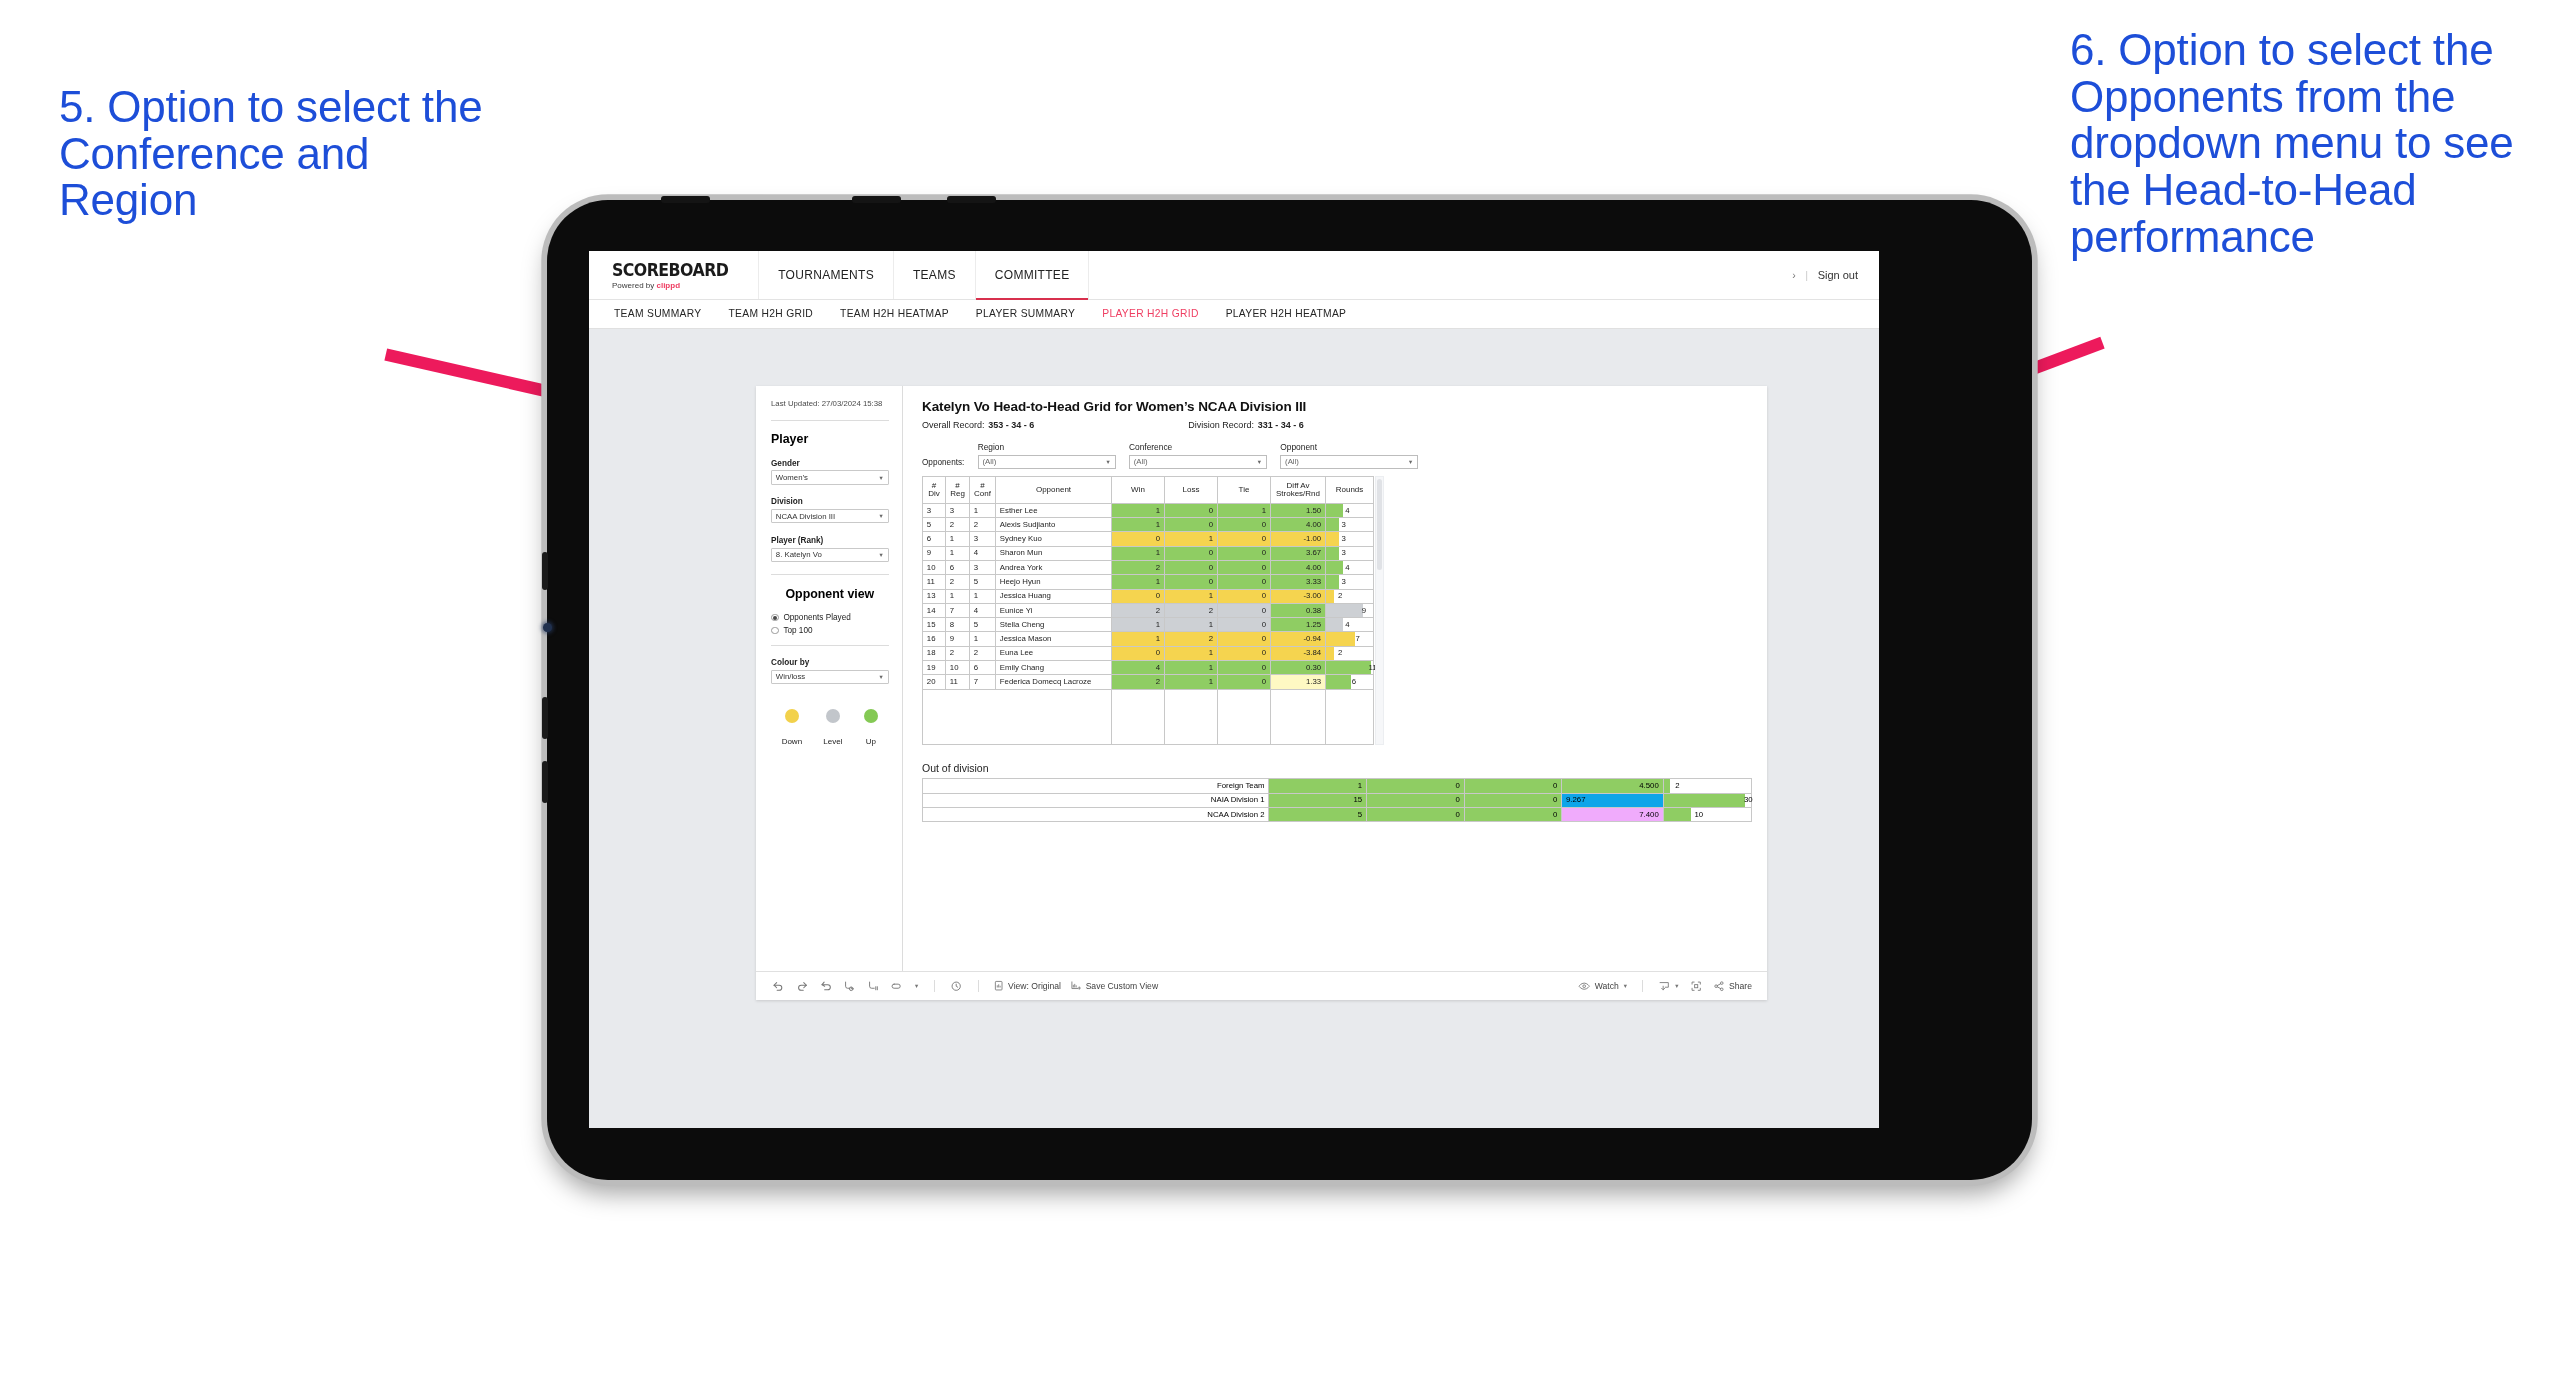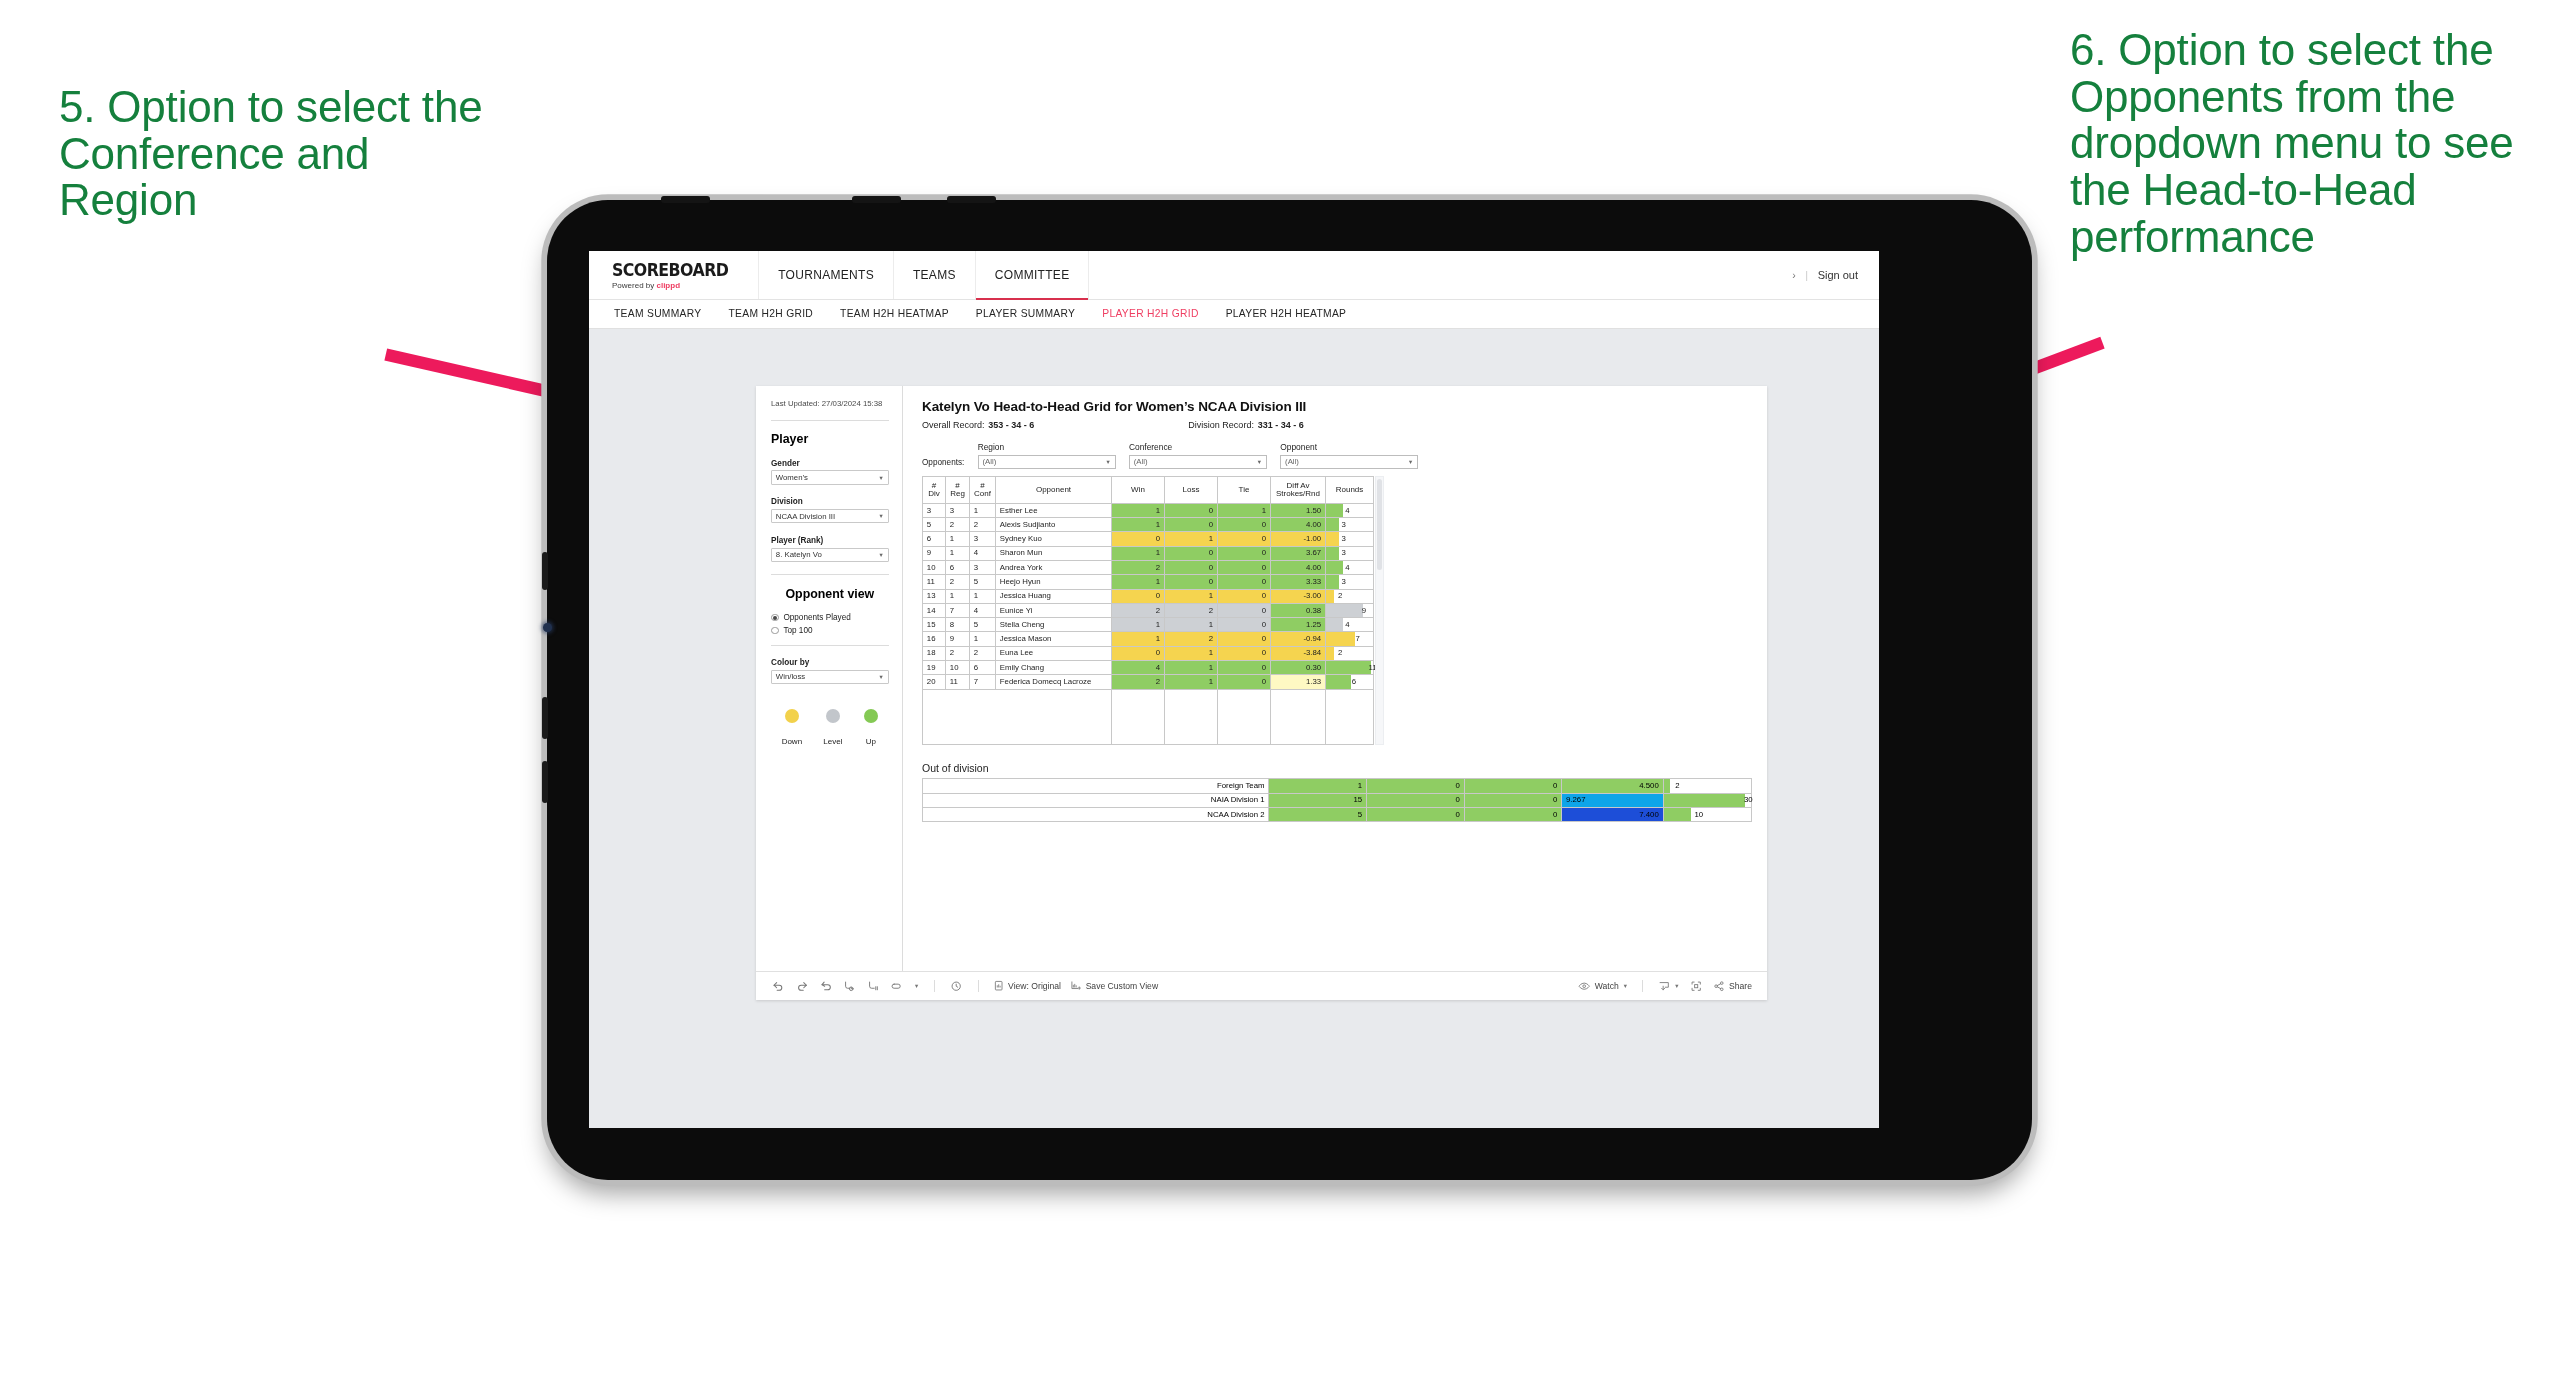--- a/index.html
+++ b/index.html
@@ -7,21 +7,21 @@
     width: 2576px; height: 1386px;
     background: #ffffff;
     font-family: "Liberation Sans", sans-serif;
     overflow: hidden;
   }
   #root { position: relative; width: 2576px; height: 1386px; background:#fff; }
 
   
   .annot {
     position: absolute;
-    color: #15803d;
+    color: #1d4ed8;
     font-size: 44px;
     line-height: 1.06;
     font-weight: 400;
     letter-spacing: -0.2px;
   }
   #annot-left  { left: 59px;  top: 84px;  width: 457px; }
   #annot-right { left: 2070px; top: 27px; width: 495px; }
 
   .arrow { position:absolute; pointer-events:none; }
 
@@ -595,21 +595,21 @@
                       <td class="c-rnd rounds">
                         <div class="rbar" style="width:93%;background:#8fcd63"></div>
                         <div class="rtxt" style="padding-left:96%">30</div>
                       </td>
                     </tr>
                     <tr>
                       <td class="ood-name">NCAA Division 2</td>
                       <td class="c-num" style="background:#8fcd63;text-align:right">5</td>
                       <td class="c-num" style="background:#8fcd63;text-align:right">0</td>
                       <td class="c-num" style="background:#8fcd63;text-align:right">0</td>
-                      <td class="c-diff" style="background:#1d4ed8;text-align:right">7.400</td>
+                      <td class="c-diff" style="background:#f0abfc;text-align:right">7.400</td>
                       <td class="c-rnd rounds">
                         <div class="rbar" style="width:31%;background:#8fcd63"></div>
                         <div class="rtxt" style="padding-left:34%">10</div>
                       </td>
                     </tr>
                   </tbody>
               </table>
             </div>
           </div>
 

